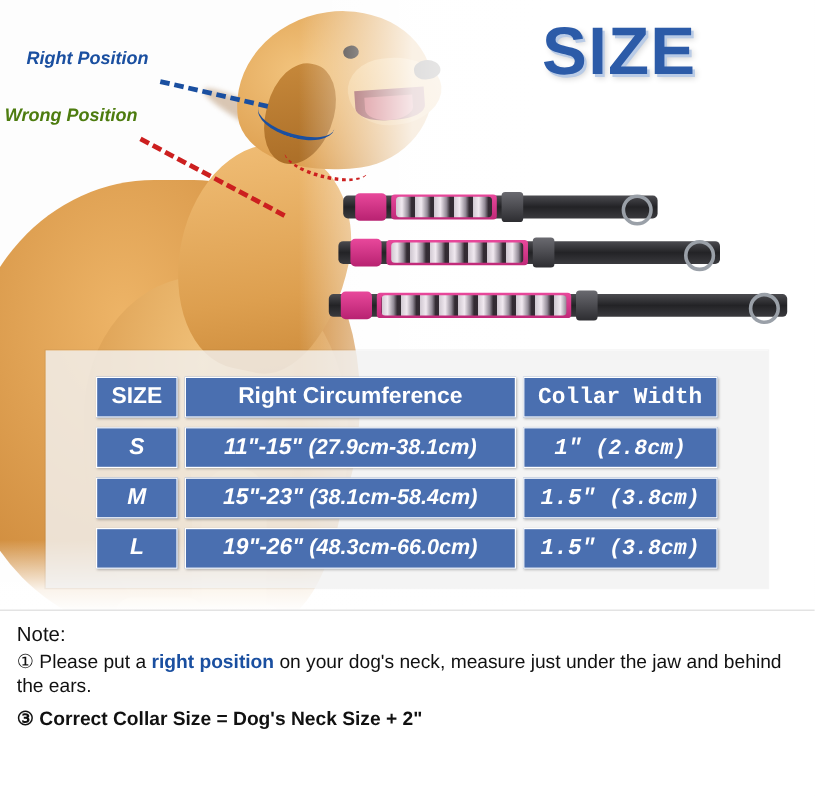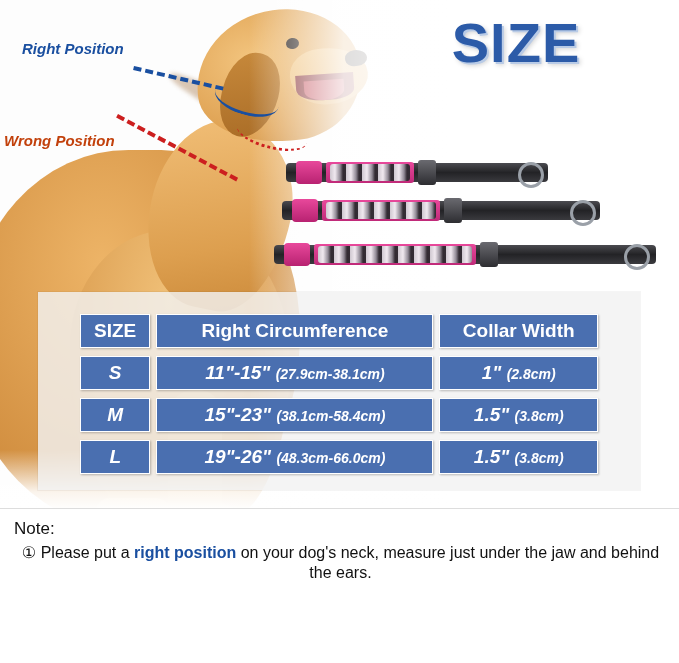--- a/index.html
+++ b/index.html
@@ -187,21 +187,21 @@
 
   
   .callout-label {
     position: absolute;
     font-size: 15px;
     font-style: italic;
     font-weight: 700;
     white-space: nowrap;
   }
   .label-right { left: 22px; top: 40px; color: #1a4fa0; }
-  .label-wrong { left: 4px; top: 88px; color: #c2410c; margin-top: 44px; }
+  .label-wrong { left: 4px; top: 88px; color: #4d7c0f; }
   .dash-line {
     position: absolute;
     height: 0;
     border-top: 4px dashed;
     transform-origin: 0 0;
   }
   .dash-right {
     left: 134px;
     top: 66px;
     width: 92px;
@@ -351,27 +351,27 @@
     font-style: italic;
     font-size: 19px;
     height: 26px;
     padding: 3px 4px;
     border: 1px solid #ffffff;
     box-shadow: 1px 1px 2px rgba(0,0,0,0.25);
     white-space: nowrap;
   }
   table.size-table td.col-size { width: 66px; }
   table.size-table td.col-neck { width: 292px; }
-  table.size-table td.col-width { width: 160px; }
+  table.size-table td.col-width { width: 160px; font-family: Liberation Mono, monospace; }
   table.size-table tr.head td {
     font-style: normal;
     font-size: 19px;
   }
   table.size-table td .metric {
-    font-size: 14px;
+    font-size: 18px;
     font-style: italic;
   }
 
   
   .notes {
     position: absolute;
     left: 0;
     top: 508px;
     width: 679px;
     height: 199px;
@@ -383,21 +383,20 @@
   .notes .note-title {
     font-size: 17px;
     color: #111111;
     margin: 2px 0 4px 2px;
   }
   .notes p {
     margin: 2px 0 4px 2px;
     font-size: 16px;
     line-height: 1.28;
     color: #111111;
-    text-align: center;
   }
   .hl-blue { color: #1a4fa0; font-weight: 700; }
   .hl-red  { color: #cc1f1f; font-weight: 700; }
   .note-final {
     margin-top: 6px !important;
     font-size: 20px;
     font-weight: 700;
     color: #cc1f1f;
   }
 </style>
@@ -508,15 +507,16 @@
         </tr>
       </tbody>
     </table>
   </div>
 
   <div class="notes">
     <div class="note-title">Note:</div>
     <p>
       <span>① Please put a </span><span class="hl-blue">right position</span><span> on your dog's neck, measure just under the jaw and behind the ears.</span>
     </p>
+    <p class="note-final">③ Correct Collar Size = Dog's Neck Size + 2"</p>
   </div>
 
 </div>
 
 </body></html>

